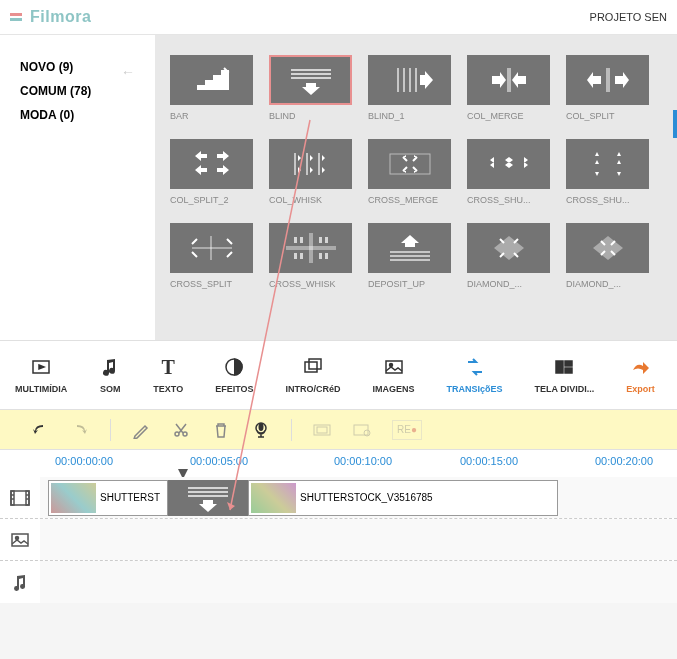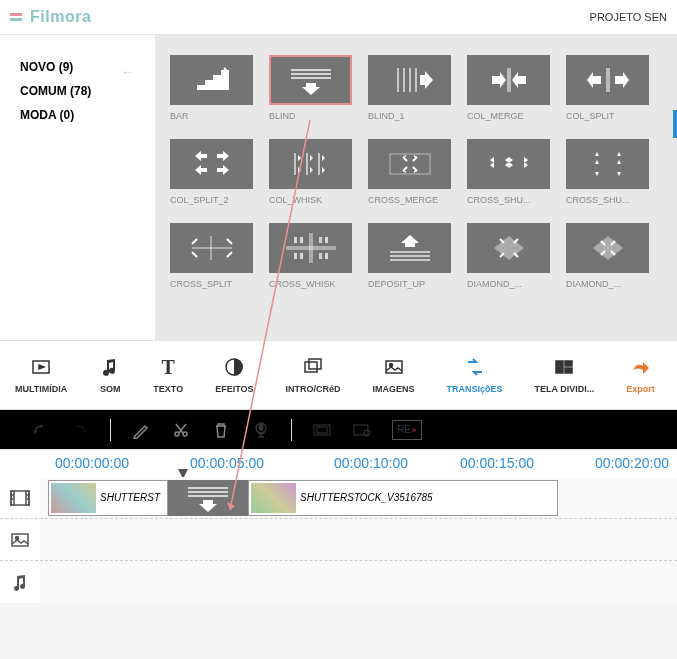--- a/index.html
+++ b/index.html
@@ -24,34 +24,34 @@
 .trans-label { font-size: 9px; color: #888; }
 .accent-bar { position: absolute; right: 0; top: 75px; width: 4px; height: 28px; background: #2b8dd6; }
 
 .tabs-bar { height: 70px; background: #fff; display: flex; align-items: center; padding-left: 15px; gap: 32px; border-top: 1px solid #e0e0e0; border-bottom: 1px solid #e0e0e0; }
 .tab-item { display: flex; flex-direction: column; align-items: center; gap: 6px; cursor: pointer; }
 .tab-icon { width: 22px; height: 22px; display: flex; align-items: center; justify-content: center; color: #333; }
 .tab-label { font-size: 9px; font-weight: bold; color: #333; }
 .tab-item.active .tab-label, .tab-item.active .tab-icon { color: #2b8dd6; }
 .tab-item.export .tab-label, .tab-item.export .tab-icon { color: #e87830; }
 
-.toolbar { height: 40px; background: #000000; display: flex; align-items: center; padding-left: 30px; gap: 20px; border-bottom: 1px solid #e0e0e0; }
+.toolbar { height: 40px; background: #fef9c3; display: flex; align-items: center; padding-left: 30px; gap: 20px; border-bottom: 1px solid #e0e0e0; }
 .tool-btn { width: 20px; height: 20px; display: flex; align-items: center; justify-content: center; cursor: pointer; color: #555; }
 .tool-sep { width: 1px; height: 22px; background: #ddd; }
 
 .timeline { background: #fff; padding-top: 5px; }
 .time-ruler { display: flex; padding-left: 55px; height: 22px; position: relative; }
-.time-mark { font-size: 14px; color: #2b8dd6; position: absolute; }
+.time-mark { font-size: 11px; color: #2b8dd6; position: absolute; }
 .playhead { position: absolute; left: 178px; top: 14px; width: 10px; height: 10px; }
 
 .tracks { }
 .track { display: flex; align-items: center; height: 42px; border-bottom: 1px dashed #ccc; }
 .track-icon { width: 40px; display: flex; align-items: center; justify-content: center; color: #555; }
 .track-content { flex: 1; height: 100%; position: relative; display: flex; align-items: center; background: #f9f9f9; }
-.clip { height: 36px; border: 1px solid #999; display: flex; align-items: center; background: #fff; font-size: 10px; padding-left: 2px; overflow: hidden; font-style: italic; }
+.clip { height: 36px; border: 1px solid #999; display: flex; align-items: center; background: #fff; font-size: 10px; padding-left: 2px; overflow: hidden; }
 .clip-thumb { width: 45px; height: 30px; background: linear-gradient(45deg,#c99,#9cc,#cc9); margin-right: 4px; flex-shrink: 0; }
 .trans-clip { width: 80px; height: 36px; background: #747474; display: flex; align-items: center; justify-content: center; }
 
 .drag-line { position: absolute; pointer-events: none; }
 
 svg { display: block; }
 </style>
 </head>
 <body>
 

